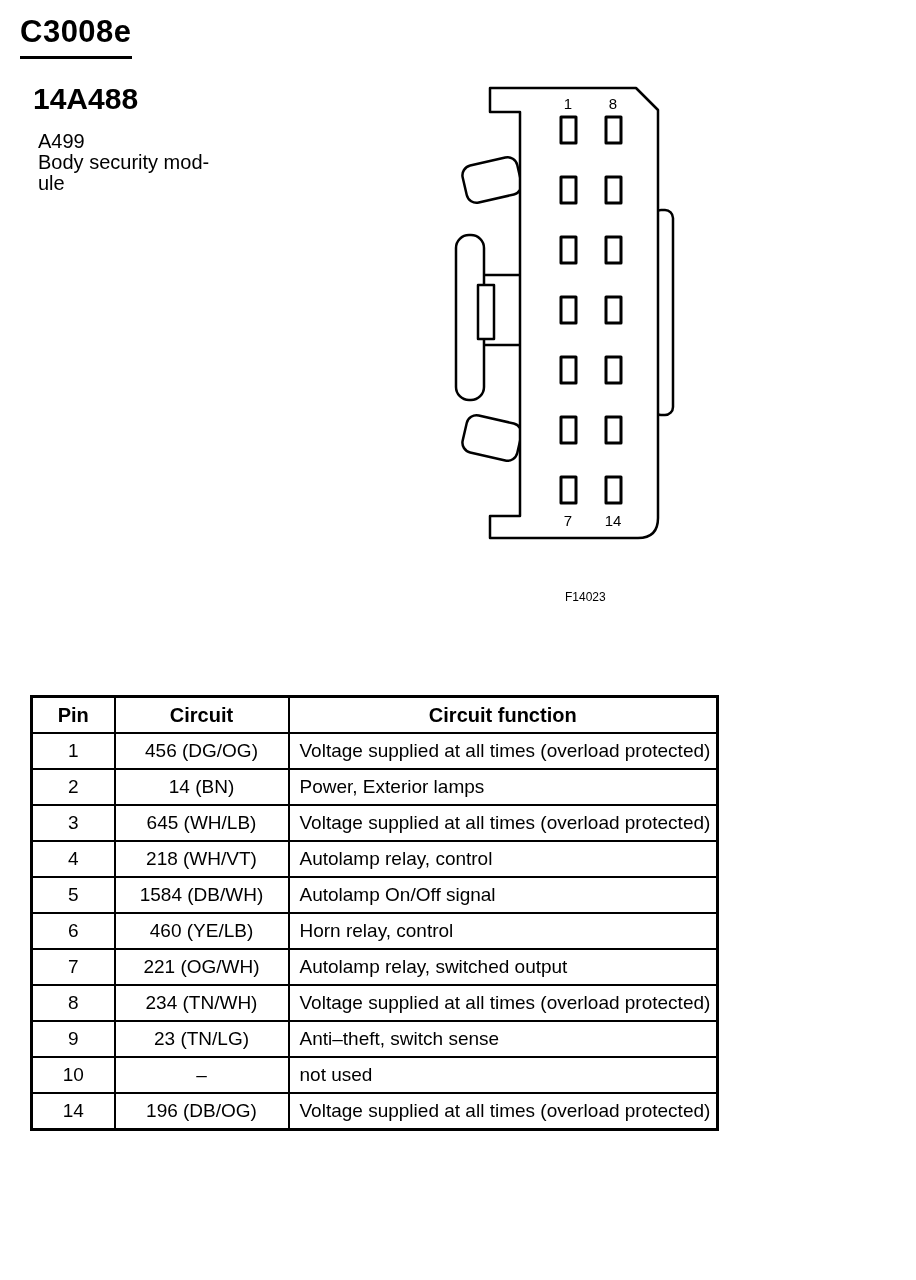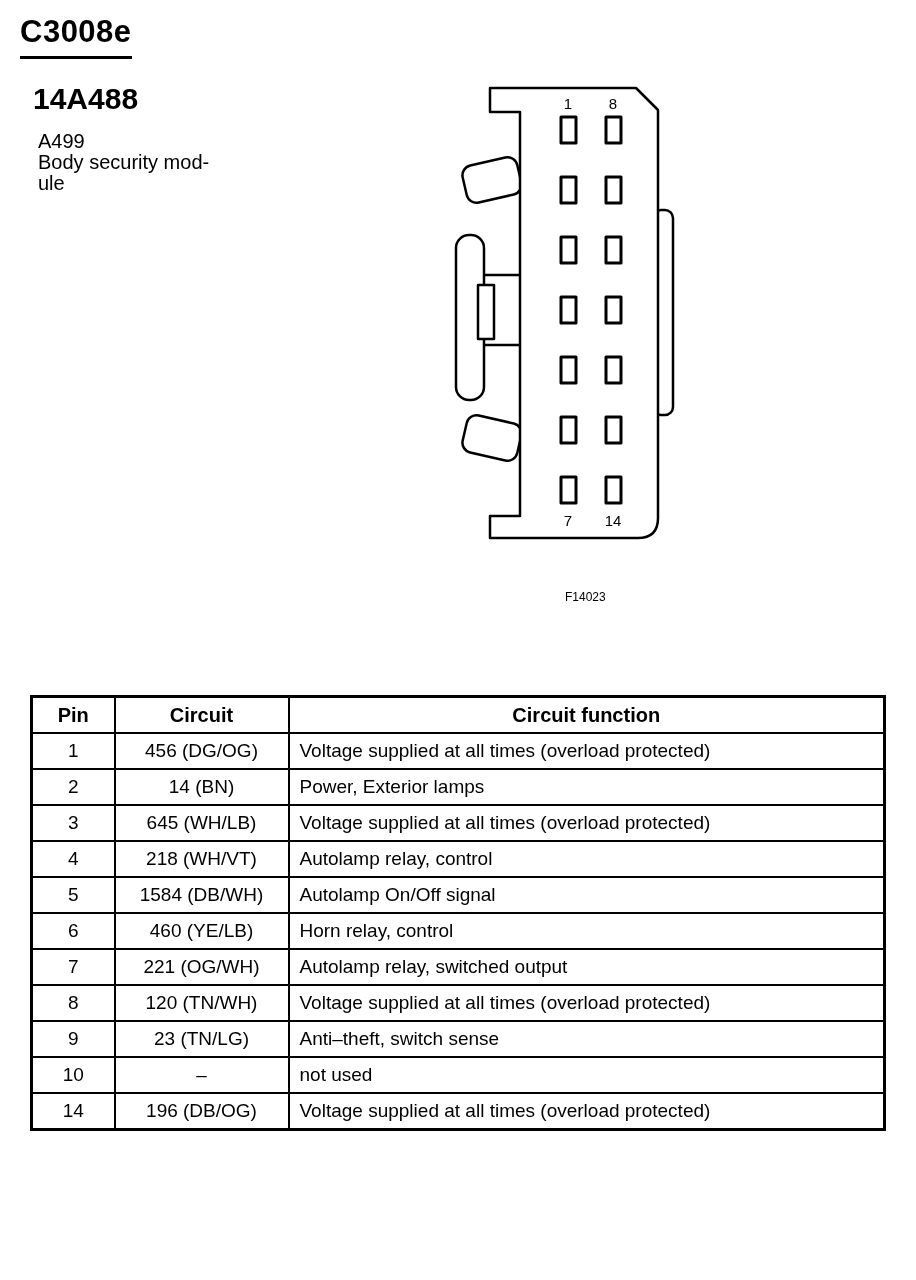--- a/index.html
+++ b/index.html
@@ -45,21 +45,21 @@
   }
   .connector-svg {
     position: absolute;
     left: 450px;
     top: 85px;
   }
   table.pinout {
     position: absolute;
     left: 30px;
     top: 695px;
-    width: 856px;
+    width: 689px;
     border-collapse: collapse;
     table-layout: fixed;
     font-size: 19px;
     border: 3px solid #000;
   }
   table.pinout th, table.pinout td {
     border: 2px solid #000;
     height: 34px;
     padding: 0 10px;
     overflow: hidden;
@@ -174,21 +174,21 @@
           <td class="circuit">460 (YE/LB)</td>
           <td class="func">Horn relay, control</td>
         </tr>
         <tr>
           <td class="pin">7</td>
           <td class="circuit">221 (OG/WH)</td>
           <td class="func">Autolamp relay, switched output</td>
         </tr>
         <tr>
           <td class="pin">8</td>
-          <td class="circuit">120 (TN/WH)</td>
+          <td class="circuit">234 (TN/WH)</td>
           <td class="func">Voltage supplied at all times (overload protected)</td>
         </tr>
         <tr>
           <td class="pin">9</td>
           <td class="circuit">23 (TN/LG)</td>
           <td class="func">Anti–theft, switch sense</td>
         </tr>
         <tr>
           <td class="pin">10</td>
           <td class="circuit">–</td>

